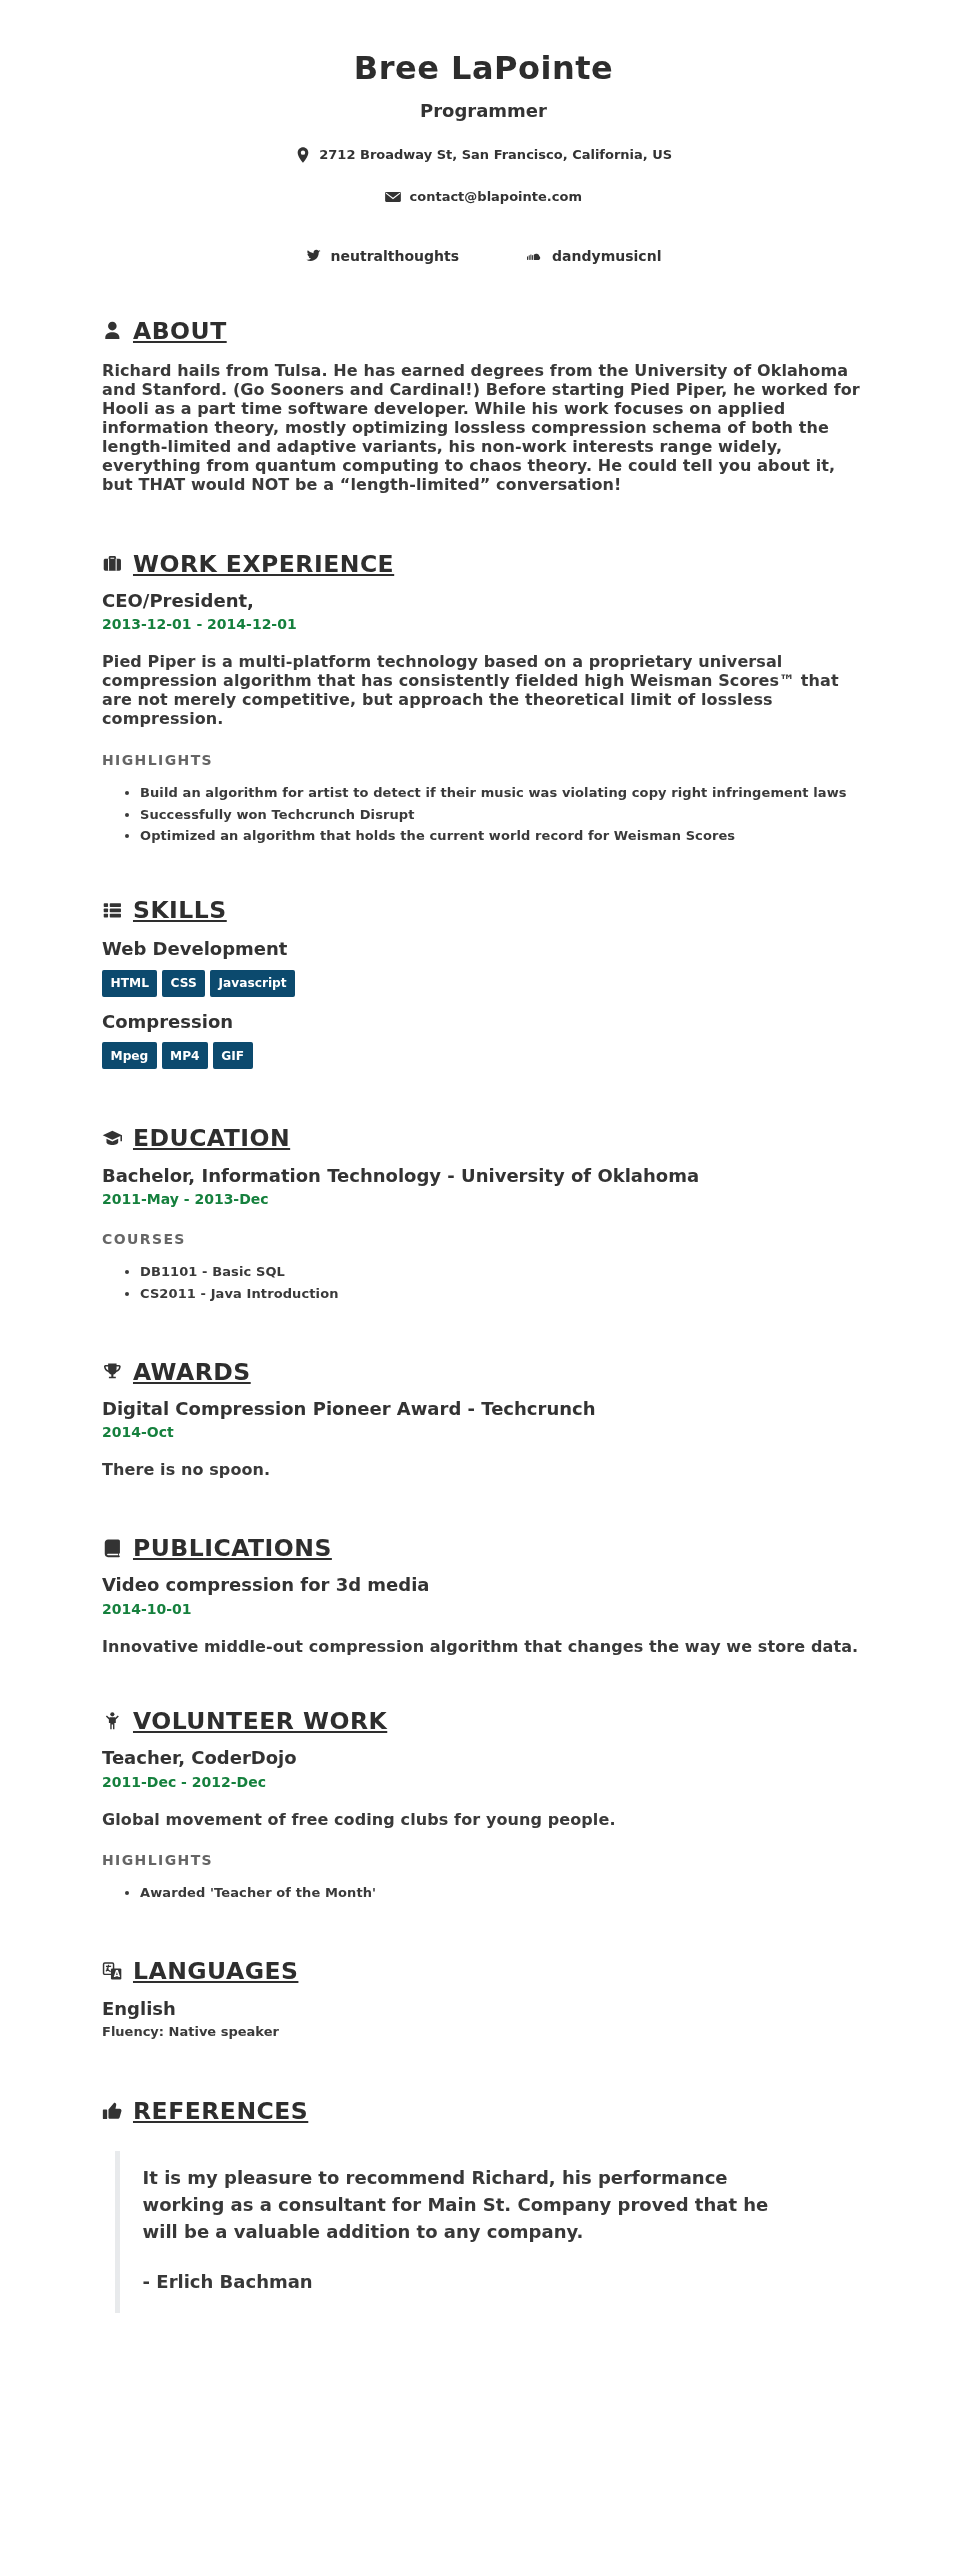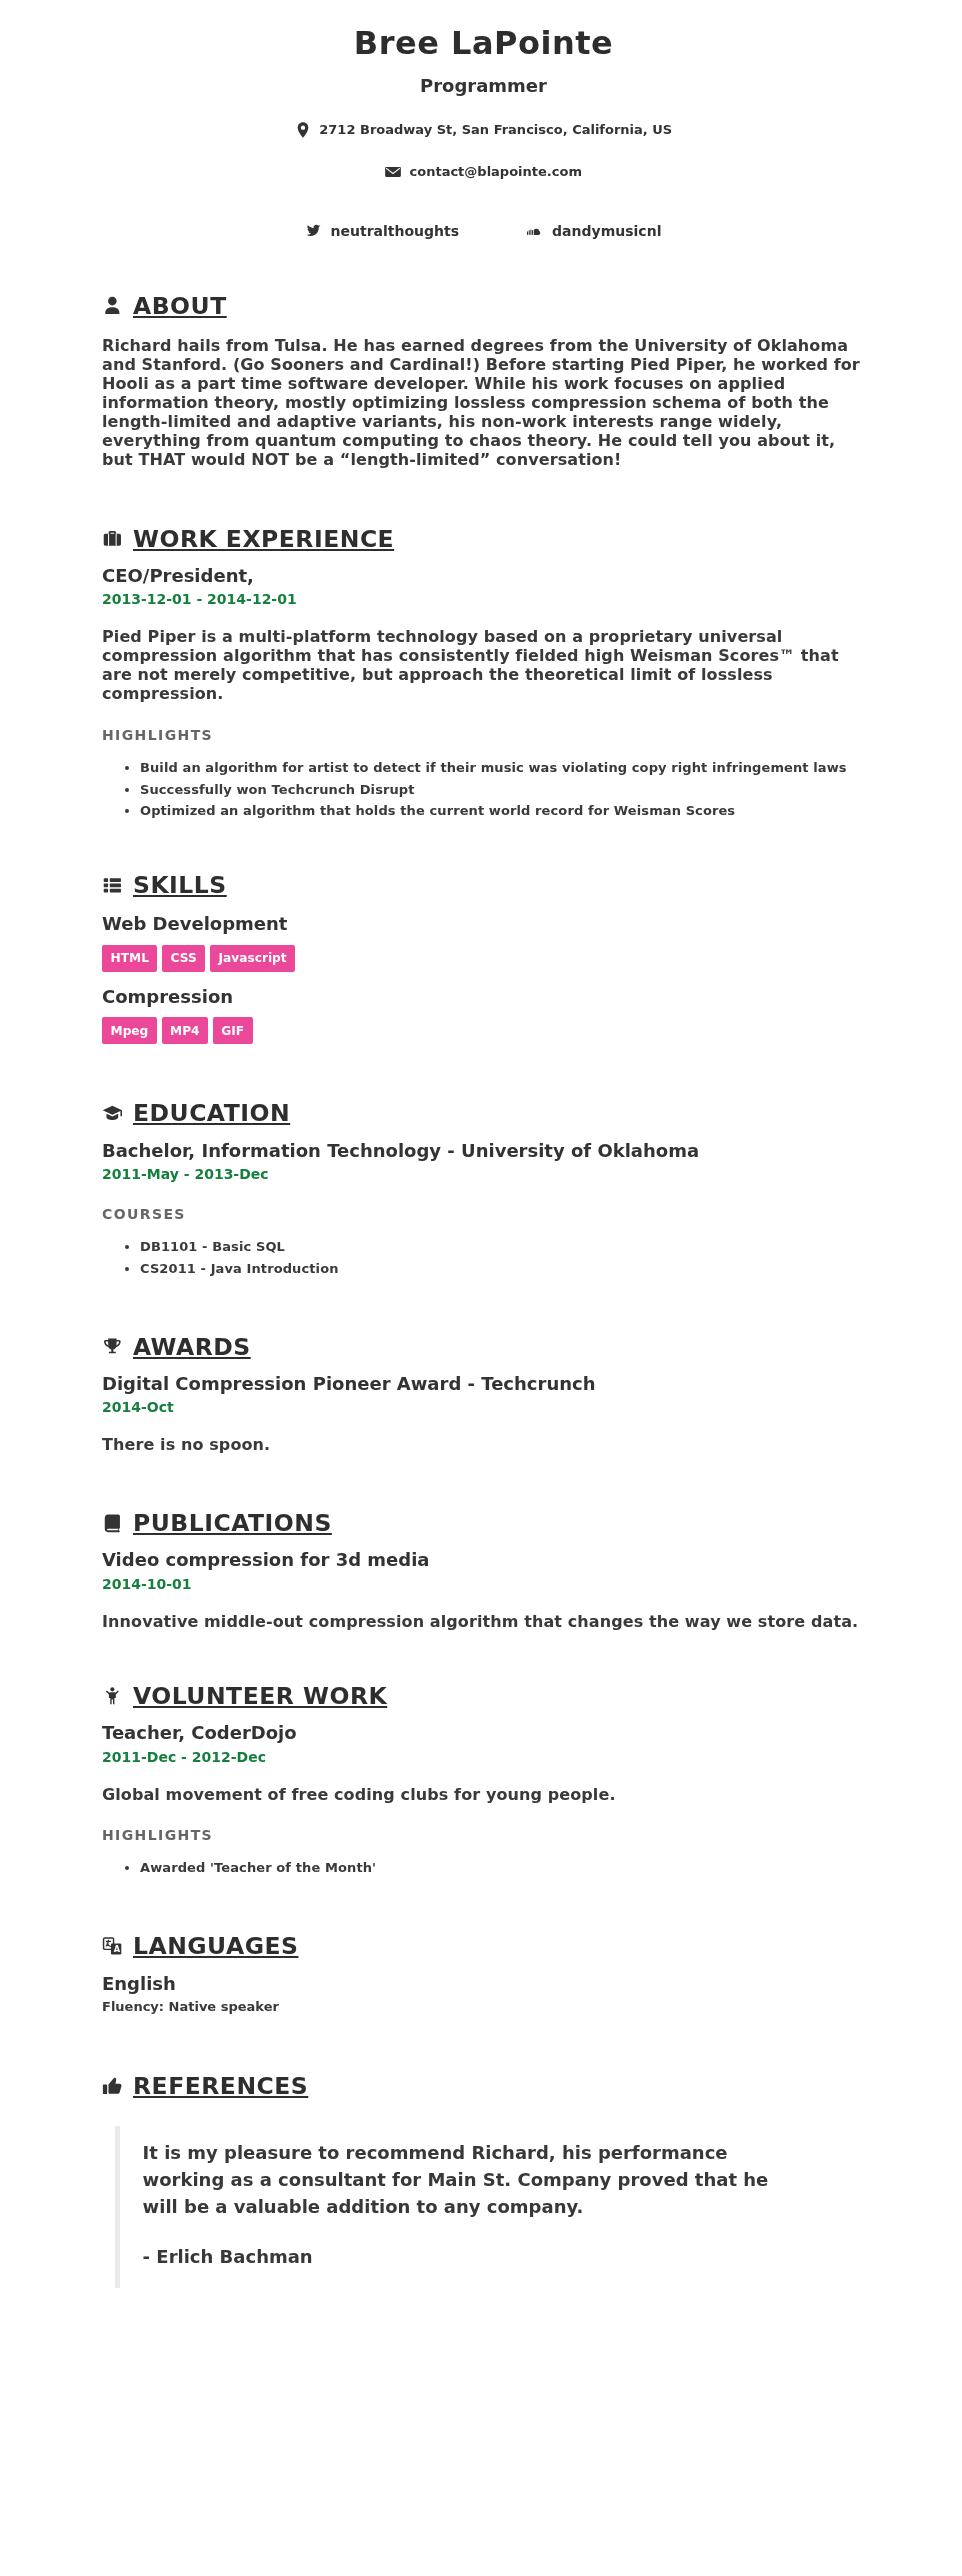--- a/index.html
+++ b/index.html
@@ -1,17 +1,17 @@
 <!DOCTYPE html>
 <html style="font-size:15px"><head>
 <meta charset="utf-8">
 <style>
   html,body{margin:0;padding:0;background:#ffffff;}
   body{width:963px;font-family:"DejaVu Sans","Liberation Sans",sans-serif;color:#333;}
-  .page{width:963px;height:2288px;box-sizing:border-box;padding:24.4px 98px 0 102px;overflow:hidden;}
+  .page{width:963px;height:2288px;box-sizing:border-box;padding:24.4px 98px 0 102px;overflow:hidden;margin-top:25px;}
 
   
   .header{text-align:center;}
   .name{font-size:32px;font-weight:bold;color:#2d2d2d;margin:0;letter-spacing:0.5px;}
   .role{font-size:18px;font-weight:bold;margin-top:12.2px;color:#333;}
   .contact-line{margin-top:26px;font-size:13px;font-weight:bold;display:flex;align-items:center;justify-content:center;gap:8.5px;}
   .profiles{margin-top:43px;display:flex;justify-content:center;gap:68px;font-size:14px;font-weight:bold;}
   .profile-item{display:flex;align-items:center;gap:10px;}
 
   
@@ -22,21 +22,21 @@
   
   .section{margin-top:55px;}
   .section-heading{display:flex;align-items:center;gap:10.3px;font-size:23.5px;font-weight:bold;color:#2e2e2e;letter-spacing:0.5px;margin:0;text-decoration:underline;}
   .entry-title{font-size:18px;font-weight:bold;margin-top:12.2px;color:#333;}
   .entry-date{font-size:14px;font-weight:bold;margin-top:5.6px;color:#15803d;}
   .body-text{font-size:16px;font-weight:600;line-height:19px;color:#3a3a3a;margin-top:20px;max-width:763px;letter-spacing:0.1px;}
   .sub-label{font-size:14px;font-weight:bold;color:#666;letter-spacing:1.4px;margin-top:23.5px;}
   ul.bullets{margin:15px 0 0 0;padding-left:38px;}
   ul.bullets li{font-size:13px;font-weight:600;line-height:19px;color:#3a3a3a;margin-bottom:2.8px;letter-spacing:0.1px;}
   .tag-row{margin-top:10.3px;display:flex;gap:4.7px;}
-  .tag{background:#ec4899;color:#fff;font-size:12.2px;font-weight:bold;padding:6.6px 8.5px;border-radius:1.9px;display:inline-block;}
+  .tag{background:#0c4a6e;color:#fff;font-size:12.2px;font-weight:bold;padding:6.6px 8.5px;border-radius:1.9px;display:inline-block;}
   .group-name{font-size:18px;font-weight:bold;margin-top:14px;color:#333;}
   .fluency{font-size:13px;font-weight:600;margin-top:5.6px;color:#3a3a3a;}
 
   
   blockquote.reference{margin:26px 0 0 13px;border-left:5.6px solid #e8eaec;padding:13px 0 36px 22.6px;}
   .quote-text{font-size:18px;font-weight:bold;line-height:27px;color:#383838;margin:0;max-width:658px;}
   .quote-attribution{font-size:18px;font-weight:bold;color:#383838;margin-top:25.4px;}
 </style>
 </head>
 <body>

